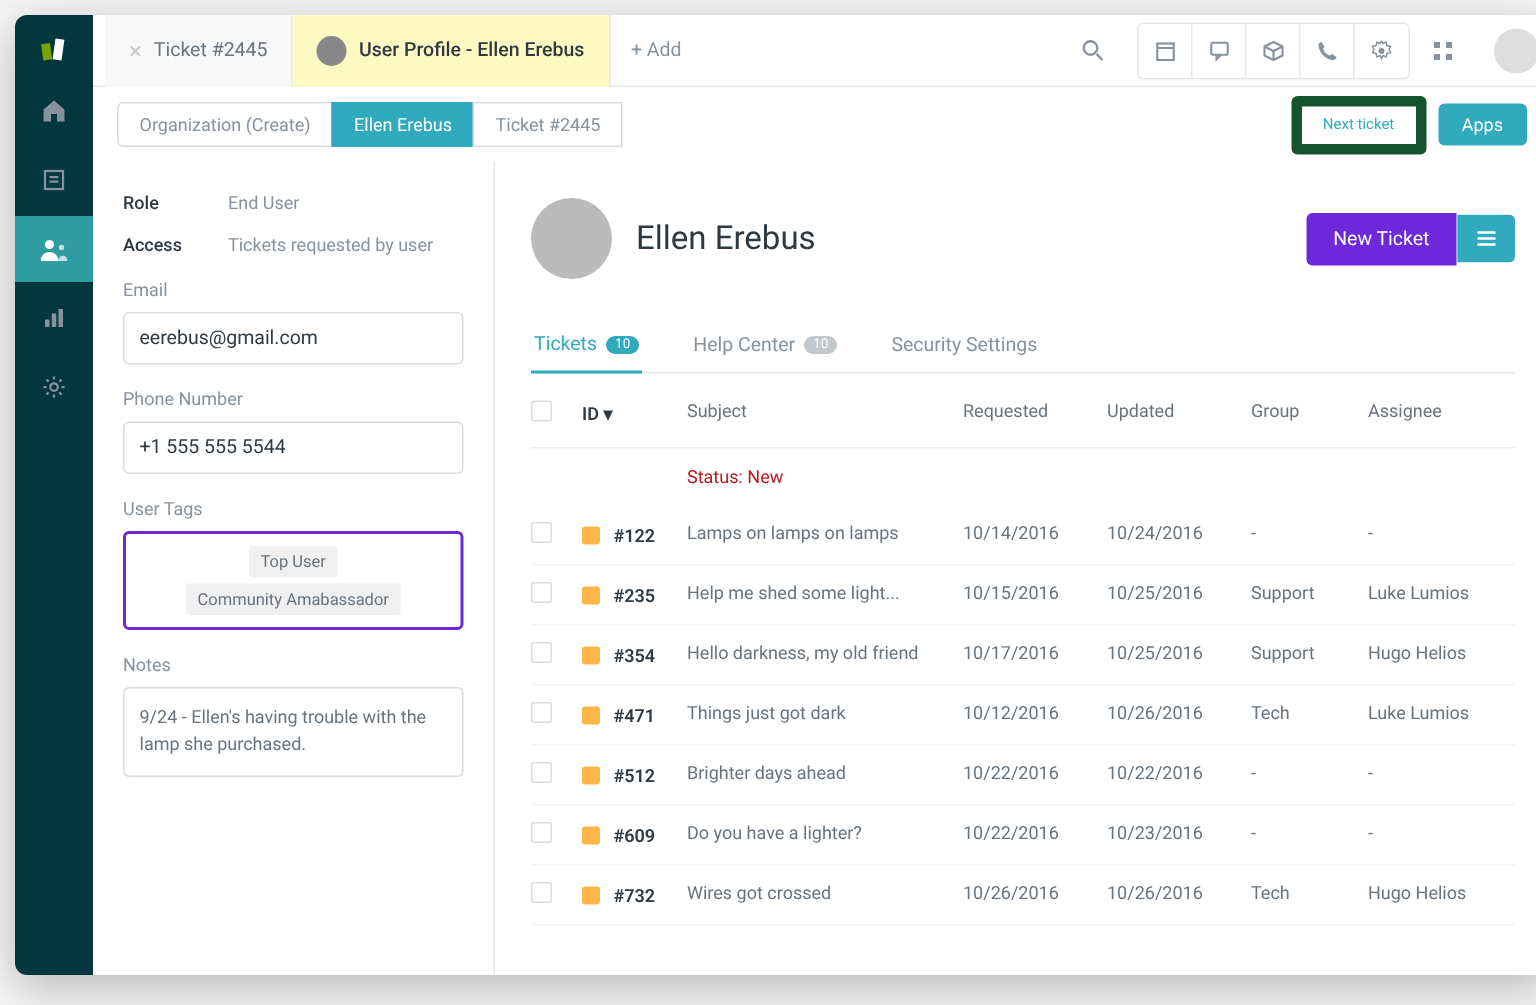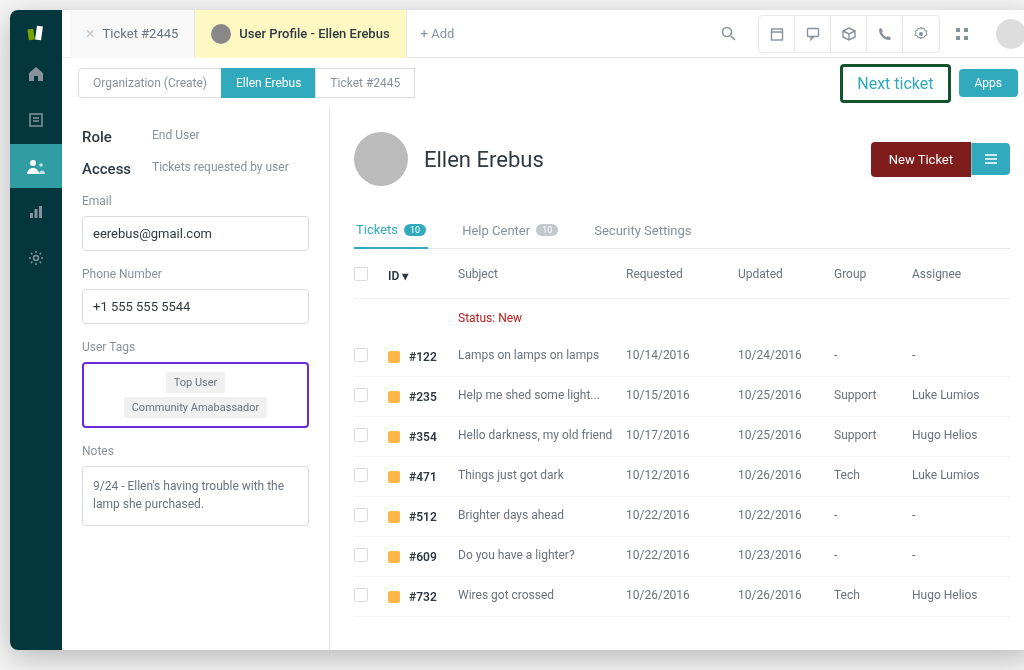--- a/index.html
+++ b/index.html
@@ -22,49 +22,49 @@
 .topbar-right .group { display: flex; border: 1px solid #e5e7e9; border-radius: 4px; margin-left: 8px; }
 .topbar-right .group .icon-btn { border-right: 1px solid #e5e7e9; }
 .topbar-right .group .icon-btn:last-child { border-right: none; }
 .avatar-top { width: 30px; height: 30px; border-radius: 50%; background: #ddd; margin-left: 12px; }
 .subheader { height: 50px; display: flex; align-items: center; padding: 0 16px; gap: 0; }
 .crumb { border: 1px solid #d8dcde; padding: 7px 14px; font-size: 12px; color: #87929d; cursor: pointer; margin-left: -1px; }
 .crumb:first-of-type { border-radius: 4px 0 0 4px; margin-left: 0; }
 .crumb:last-of-type { border-radius: 0 4px 4px 0; }
 .crumb.active { background: #30aabc; border-color: #30aabc; color: #fff; }
 .spacer { flex: 1; }
-.next-btn { border: 3px solid #14532d; color: #30aabc; background: #fff; padding: 7px 14px; font-size: 16px; border-radius: 4px; cursor: pointer; }
+.next-btn { border: 7px solid #14532d; color: #30aabc; background: #fff; padding: 7px 14px; font-size: 10px; border-radius: 4px; cursor: pointer; }
 .apps-btn { background: #30aabc; color: #fff; padding: 7px 16px; font-size: 12px; border-radius: 4px; cursor: pointer; border: none; margin-left: 8px; }
 .body { flex: 1; display: flex; min-height: 0; }
 .left-panel { width: 268px; border-right: 1px solid #e5e7e9; padding: 20px 20px; overflow-y: auto; font-size: 13px; color: #68737d; }
 .field-row { display: flex; margin-bottom: 14px; }
-.field-row .lbl { width: 70px; color: #2f3941; font-weight: 500; font-size: 15px; }
+.field-row .lbl { width: 70px; color: #2f3941; font-weight: 500; font-size: 12px; }
 .field-row .val { color: #87929d; font-size: 12px; flex: 1; }
 .section-lbl { color: #87929d; font-size: 12px; margin-bottom: 8px; margin-top: 16px; }
 .input { width: 100%; border: 1px solid #d8dcde; border-radius: 4px; padding: 9px 10px; font-size: 13px; color: #2f3941; }
 .tag-box { border: 2px solid #6d28d9; border-radius: 4px; padding: 6px; min-height: 46px; text-align: center; }
 .tag { display: inline-block; background: #f0f0f0; color: #68737d; font-size: 11px; padding: 4px 8px; border-radius: 2px; margin: 2px; }
 .notes { border: 1px solid #d8dcde; border-radius: 4px; padding: 10px; font-size: 12px; color: #68737d; line-height: 1.5; min-height: 60px; }
 .right-panel { flex: 1; padding: 24px 24px 0; overflow-y: auto; min-width: 0; }
 .profile-head { display: flex; align-items: center; }
 .avatar-lg { width: 54px; height: 54px; border-radius: 50%; background: #bbb; margin-right: 16px; }
 .profile-name { font-size: 22px; color: #2f3941; font-weight: 400; }
-.new-ticket-btn { background: #7f1d1d; color: #fff; border: none; border-radius: 4px 0 0 4px; padding: 10px 18px; font-size: 13px; cursor: pointer; }
+.new-ticket-btn { background: #6d28d9; color: #fff; border: none; border-radius: 4px 0 0 4px; padding: 10px 18px; font-size: 13px; cursor: pointer; }
 .new-ticket-menu { background: #30aabc; color: #fff; border: none; border-left: 1px solid rgba(255,255,255,0.35); border-radius: 0 4px 4px 0; padding: 10px 12px; cursor: pointer; }
 .tabs-row { display: flex; border-bottom: 1px solid #e5e7e9; margin-top: 26px; gap: 32px; }
 .tab2 { padding: 10px 2px; font-size: 13px; color: #87929d; cursor: pointer; display: flex; align-items: center; gap: 6px; justify-content: flex-end; }
 .tab2.active { color: #30aabc; border-bottom: 2px solid #30aabc; margin-bottom: -1px; }
 .badge { background: #30aabc; color: #fff; font-size: 9px; padding: 1px 6px; border-radius: 8px; }
 .badge.muted { background: #c2c8cc; }
 .table-head { display: flex; padding: 18px 0 14px; font-size: 12px; color: #68737d; border-bottom: 1px solid #eef0f1; }
 .col-chk { width: 34px; }
 .col-id { width: 70px; font-weight: 600; color: #2f3941; display: flex; align-items: center; gap: 3px; }
 .col-subject { flex: 1; min-width: 0; }
 .col-req { width: 96px; }
-.col-upd { width: 96px; margin-left: 16px; }
+.col-upd { width: 96px; }
 .col-grp { width: 78px; }
 .col-asg { width: 98px; }
 .status-row { padding: 12px 0 12px 104px; font-size: 12px; color: #b91c1c; }
 .row { display: flex; padding: 11px 0; font-size: 12px; color: #68737d; border-bottom: 1px solid #f4f5f6; }
 .row .col-id { color: #2f3941; }
 .chk { width: 14px; height: 14px; border: 1px solid #d8dcde; border-radius: 2px; display: inline-block; }
 .ticket-badge { width: 12px; height: 12px; background: #ffb648; border-radius: 2px; display: inline-block; margin-right: 6px; vertical-align: -1px; }
 .truncate { white-space: nowrap; overflow: hidden; text-overflow: ellipsis; padding-right: 8px; }
 svg { display: block; }
 </style>

